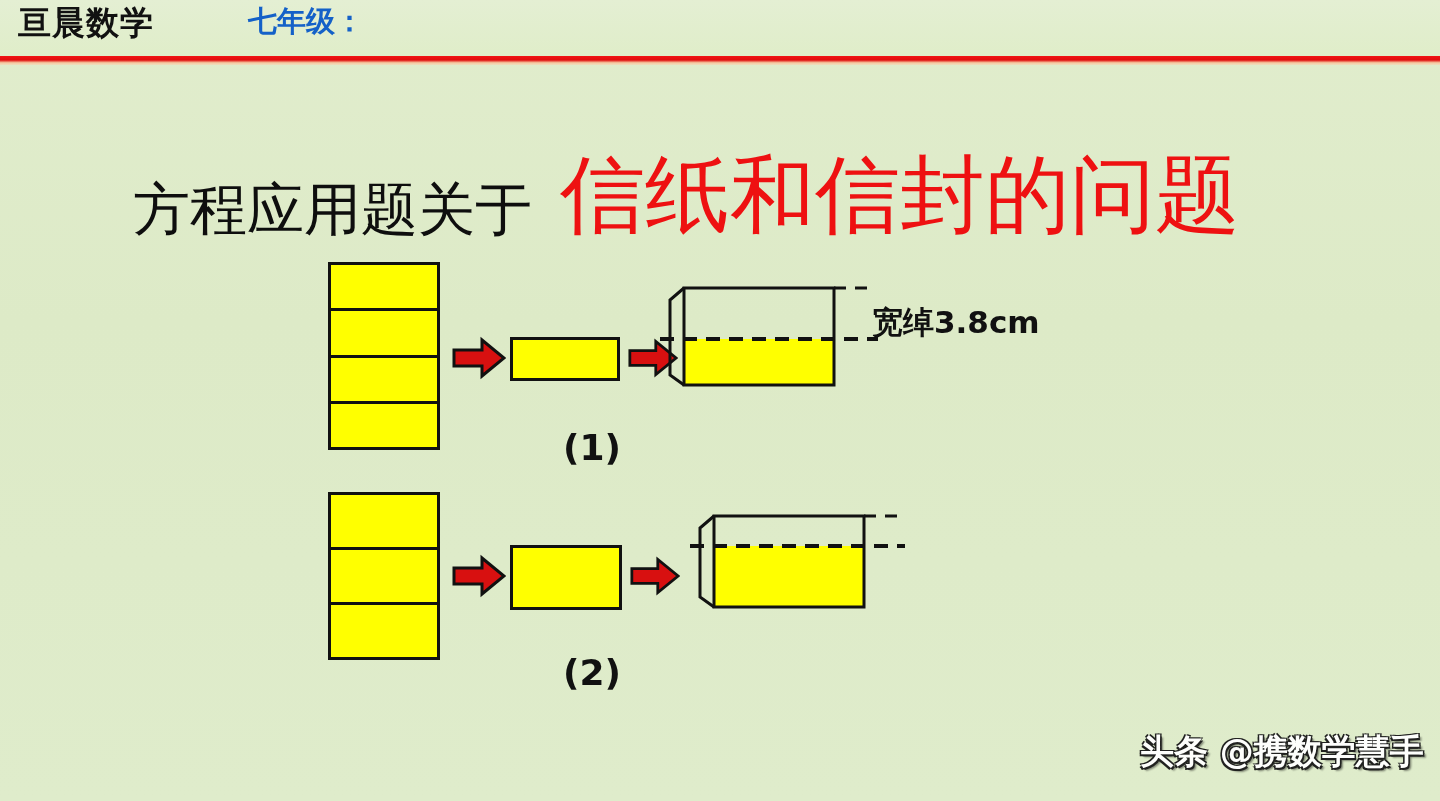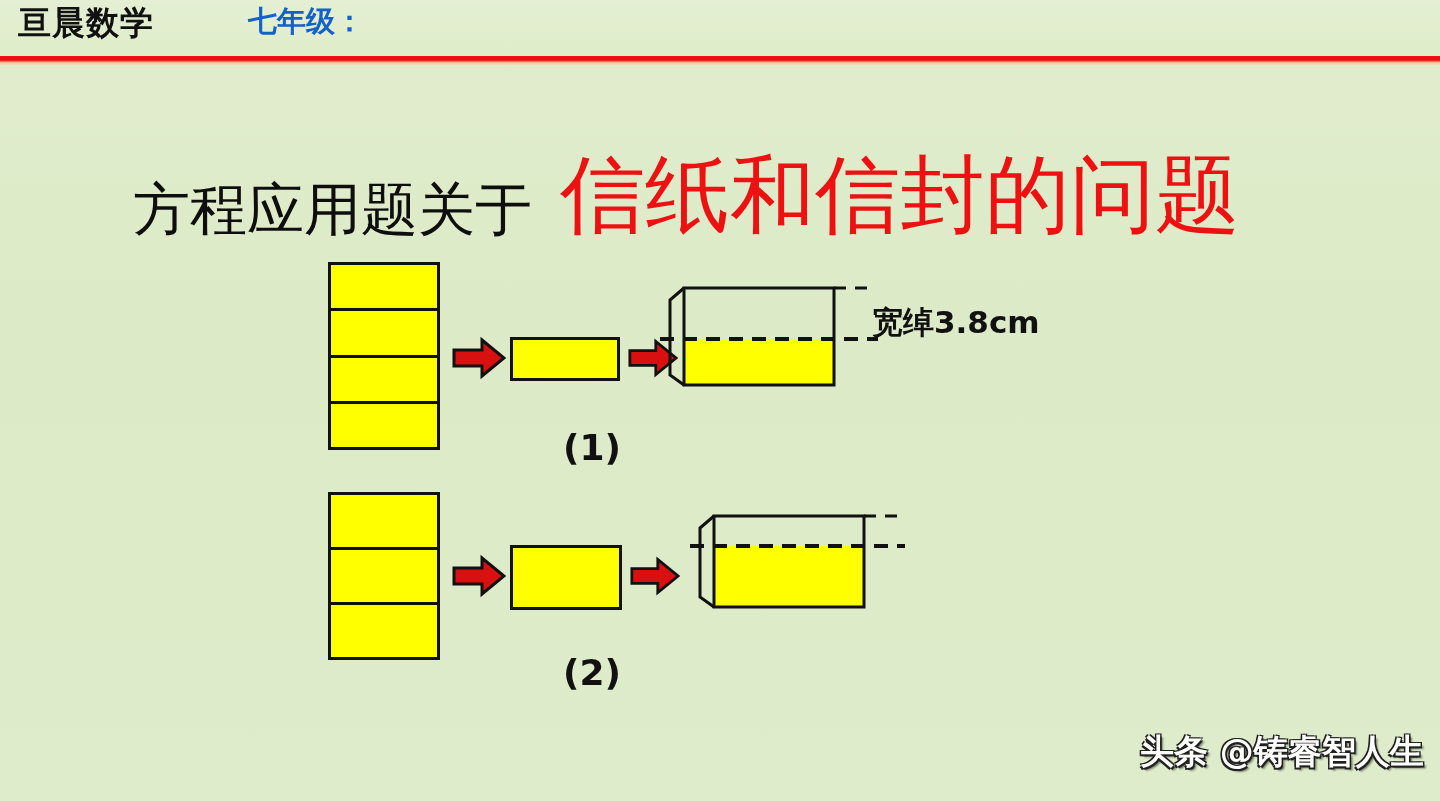--- a/index.html
+++ b/index.html
@@ -244,15 +244,15 @@
       <path d="M24,16 L10,28 L10,97 L24,107" fill="none" stroke="#111111" stroke-width="3" stroke-linejoin="miter"></path>
       <line x1="174" y1="16" x2="212" y2="16" stroke="#111111" stroke-width="3" stroke-dasharray="12,9"></line>
       <line x1="0" y1="46" x2="215" y2="46" stroke="#111111" stroke-width="4" stroke-dasharray="14,9"></line>
     </svg>
 
 
     <div class="caption" style="left:563px; top:655px;">(2)</div>
 
   </div>
 
-  <div id="watermark">头条 @铸睿智人生</div>
+  <div id="watermark">头条 @携数学慧手</div>
 
 </div>
 
 </body></html>

